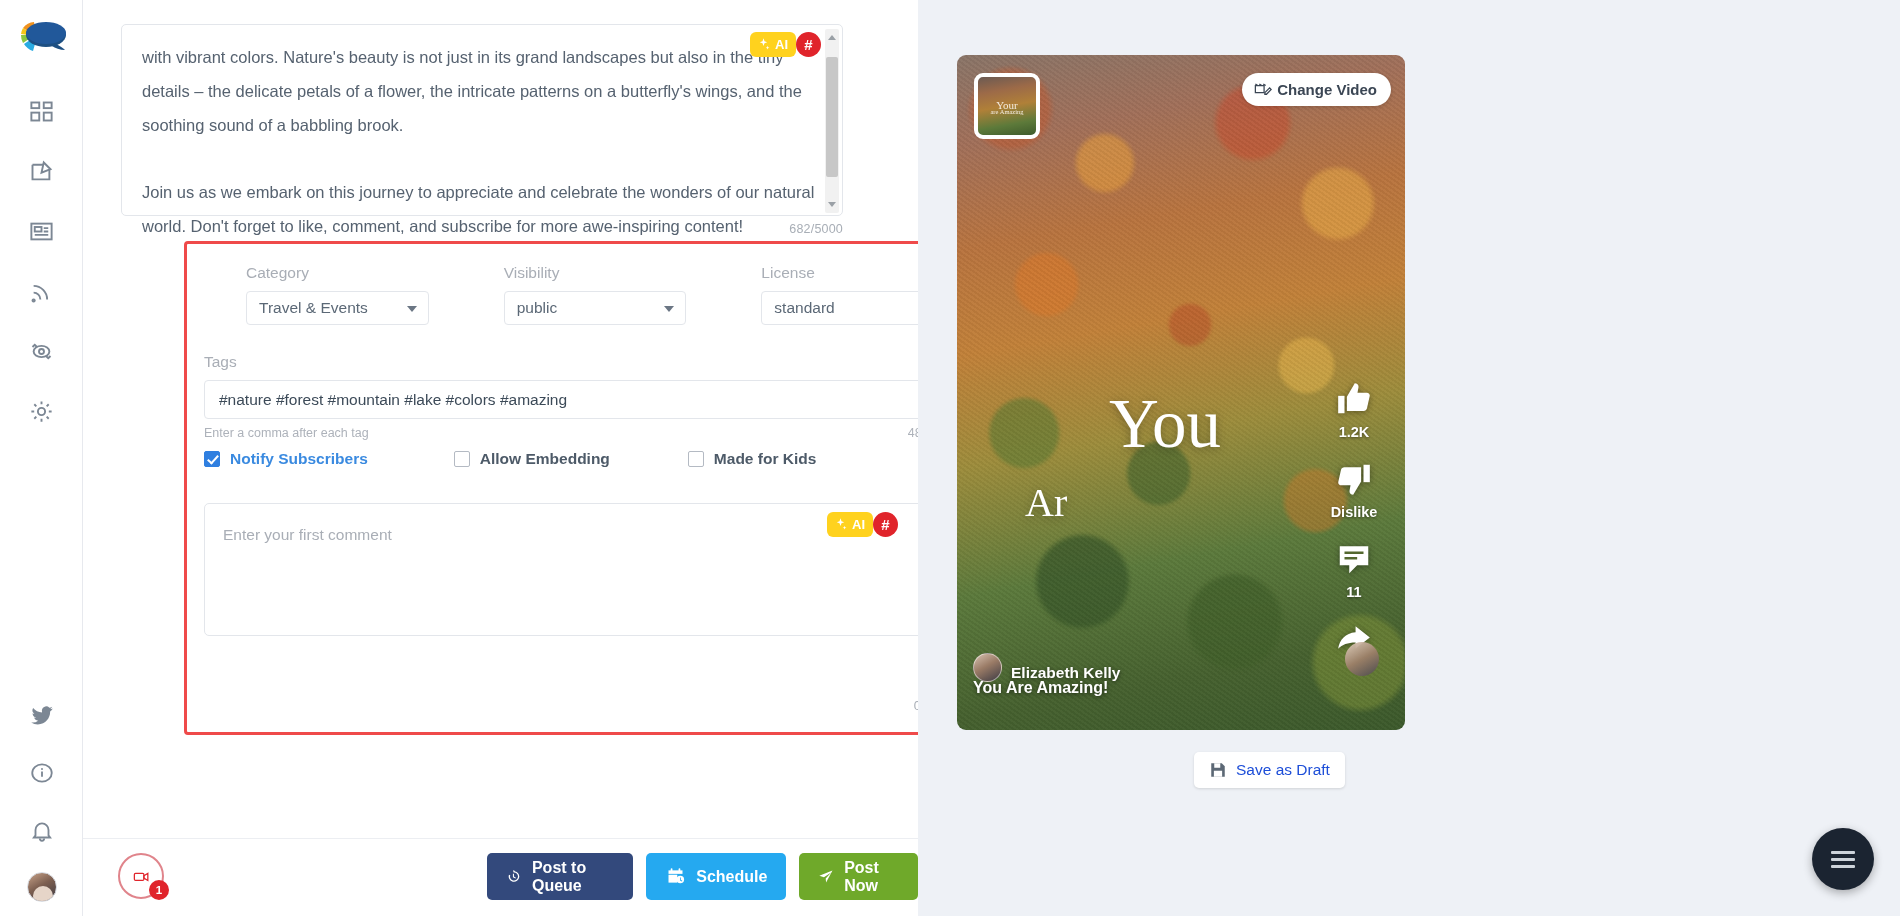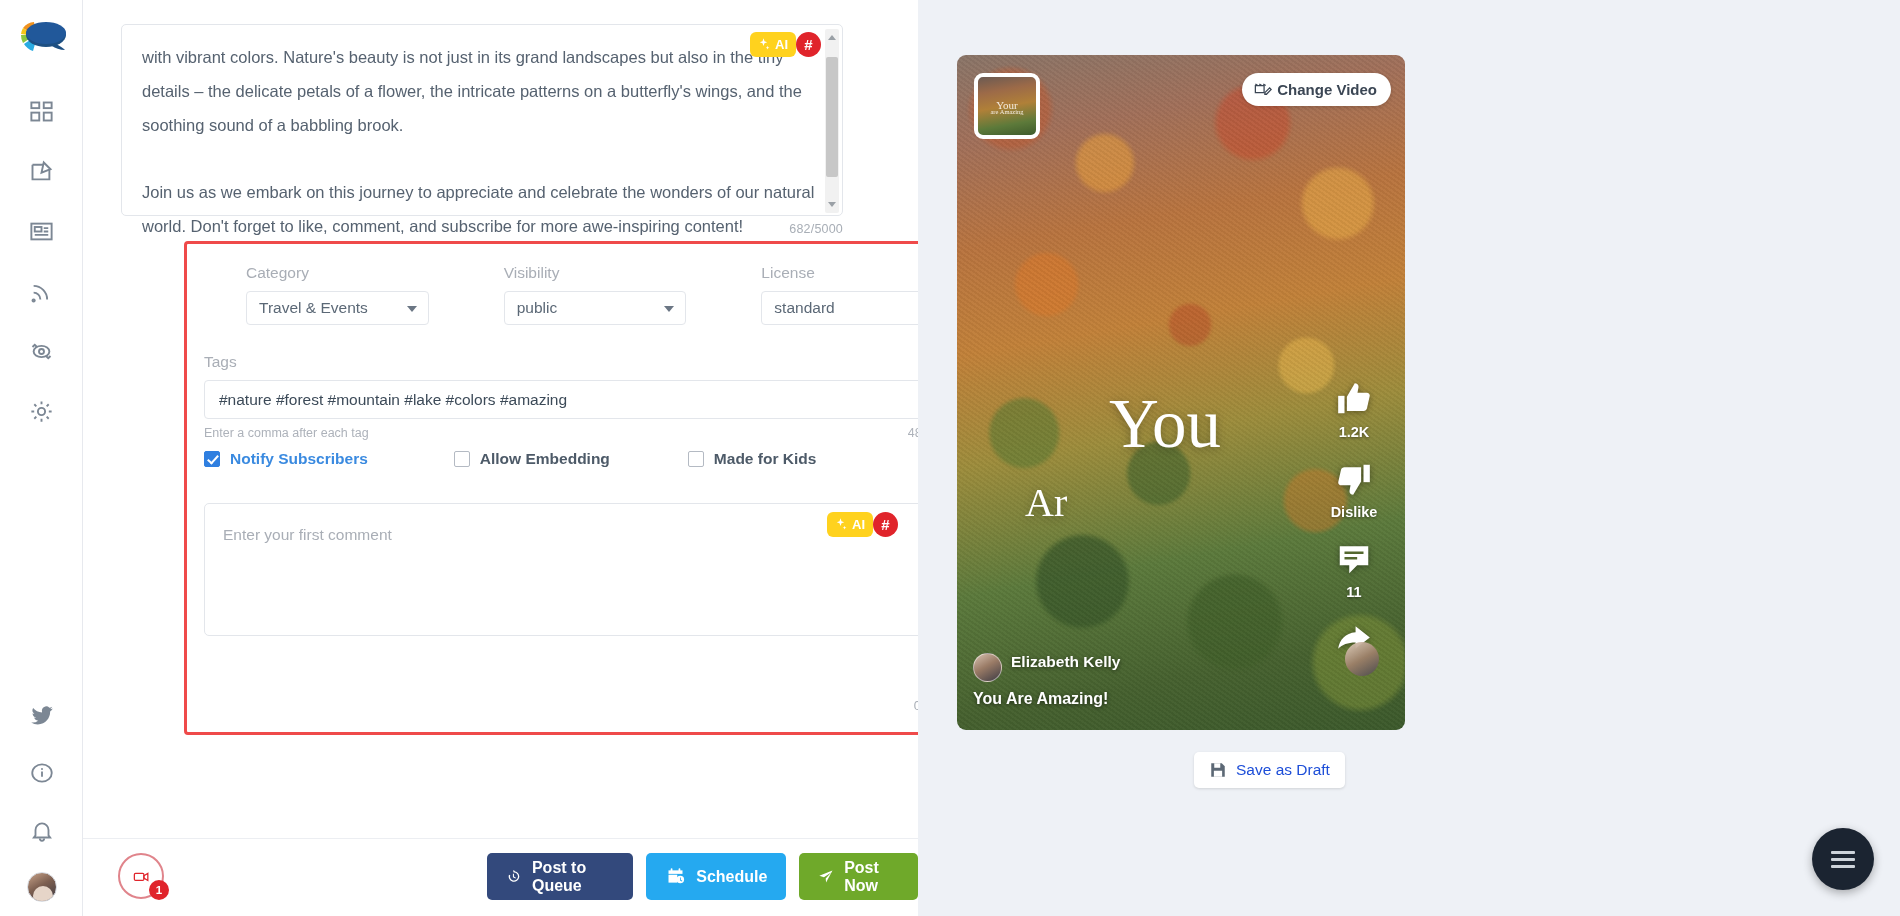--- a/index.html
+++ b/index.html
@@ -221,30 +221,30 @@
     text-shadow: 0 2px 10px rgba(0,0,0,.3);
   }
   .engage {
     position: absolute; right: 18px; top: 325px; width: 66px;
     display: flex; flex-direction: column; align-items: center; gap: 4px;
   }
   .eng-item { display: flex; flex-direction: column; align-items: center; margin-bottom: 16px; }
   .eng-item svg { width: 38px; height: 38px; fill: #fff; filter: drop-shadow(0 1px 3px rgba(0,0,0,.4)); }
   .eng-label { margin-top: 6px; color: #fff; font-size: 14.5px; font-weight: 700; text-shadow: 0 1px 3px rgba(0,0,0,.5); }
   .author {
-    position: absolute; left: 16px; bottom: 48px; display: flex; align-items: flex-start; gap: 9px;
+    position: absolute; left: 16px; bottom: 48px; display: flex; align-items: flex-end; gap: 9px;
   }
   .author-av {
     width: 29px; height: 29px; border-radius: 50%; overflow: hidden;
     background: linear-gradient(150deg,#d8c3b2 0%,#9a7b66 45%,#3c3a43 100%);
     border: 1px solid rgba(255,255,255,.5);
   }
   .author-name { color: #fff; font-size: 15.5px; font-weight: 700; text-shadow: 0 1px 4px rgba(0,0,0,.6); }
   .author-title {
-    position: absolute; left: 16px; bottom: 22px; color: #fff;
+    position: absolute; left: 16px; bottom: 33px; color: #fff;
     font-size: 16px; font-weight: 700; text-shadow: 0 1px 4px rgba(0,0,0,.6);
   }
   .corner-person {
     position: absolute; right: 26px; bottom: 54px; width: 34px; height: 34px;
     border-radius: 50%; overflow: hidden;
     background: linear-gradient(150deg,#e4d2c2 0%,#9c7f69 50%,#49484f 100%);
     opacity: .95;
   }
   .save-draft {
     position: absolute; left: 276px; top: 752px; height: 36px;

